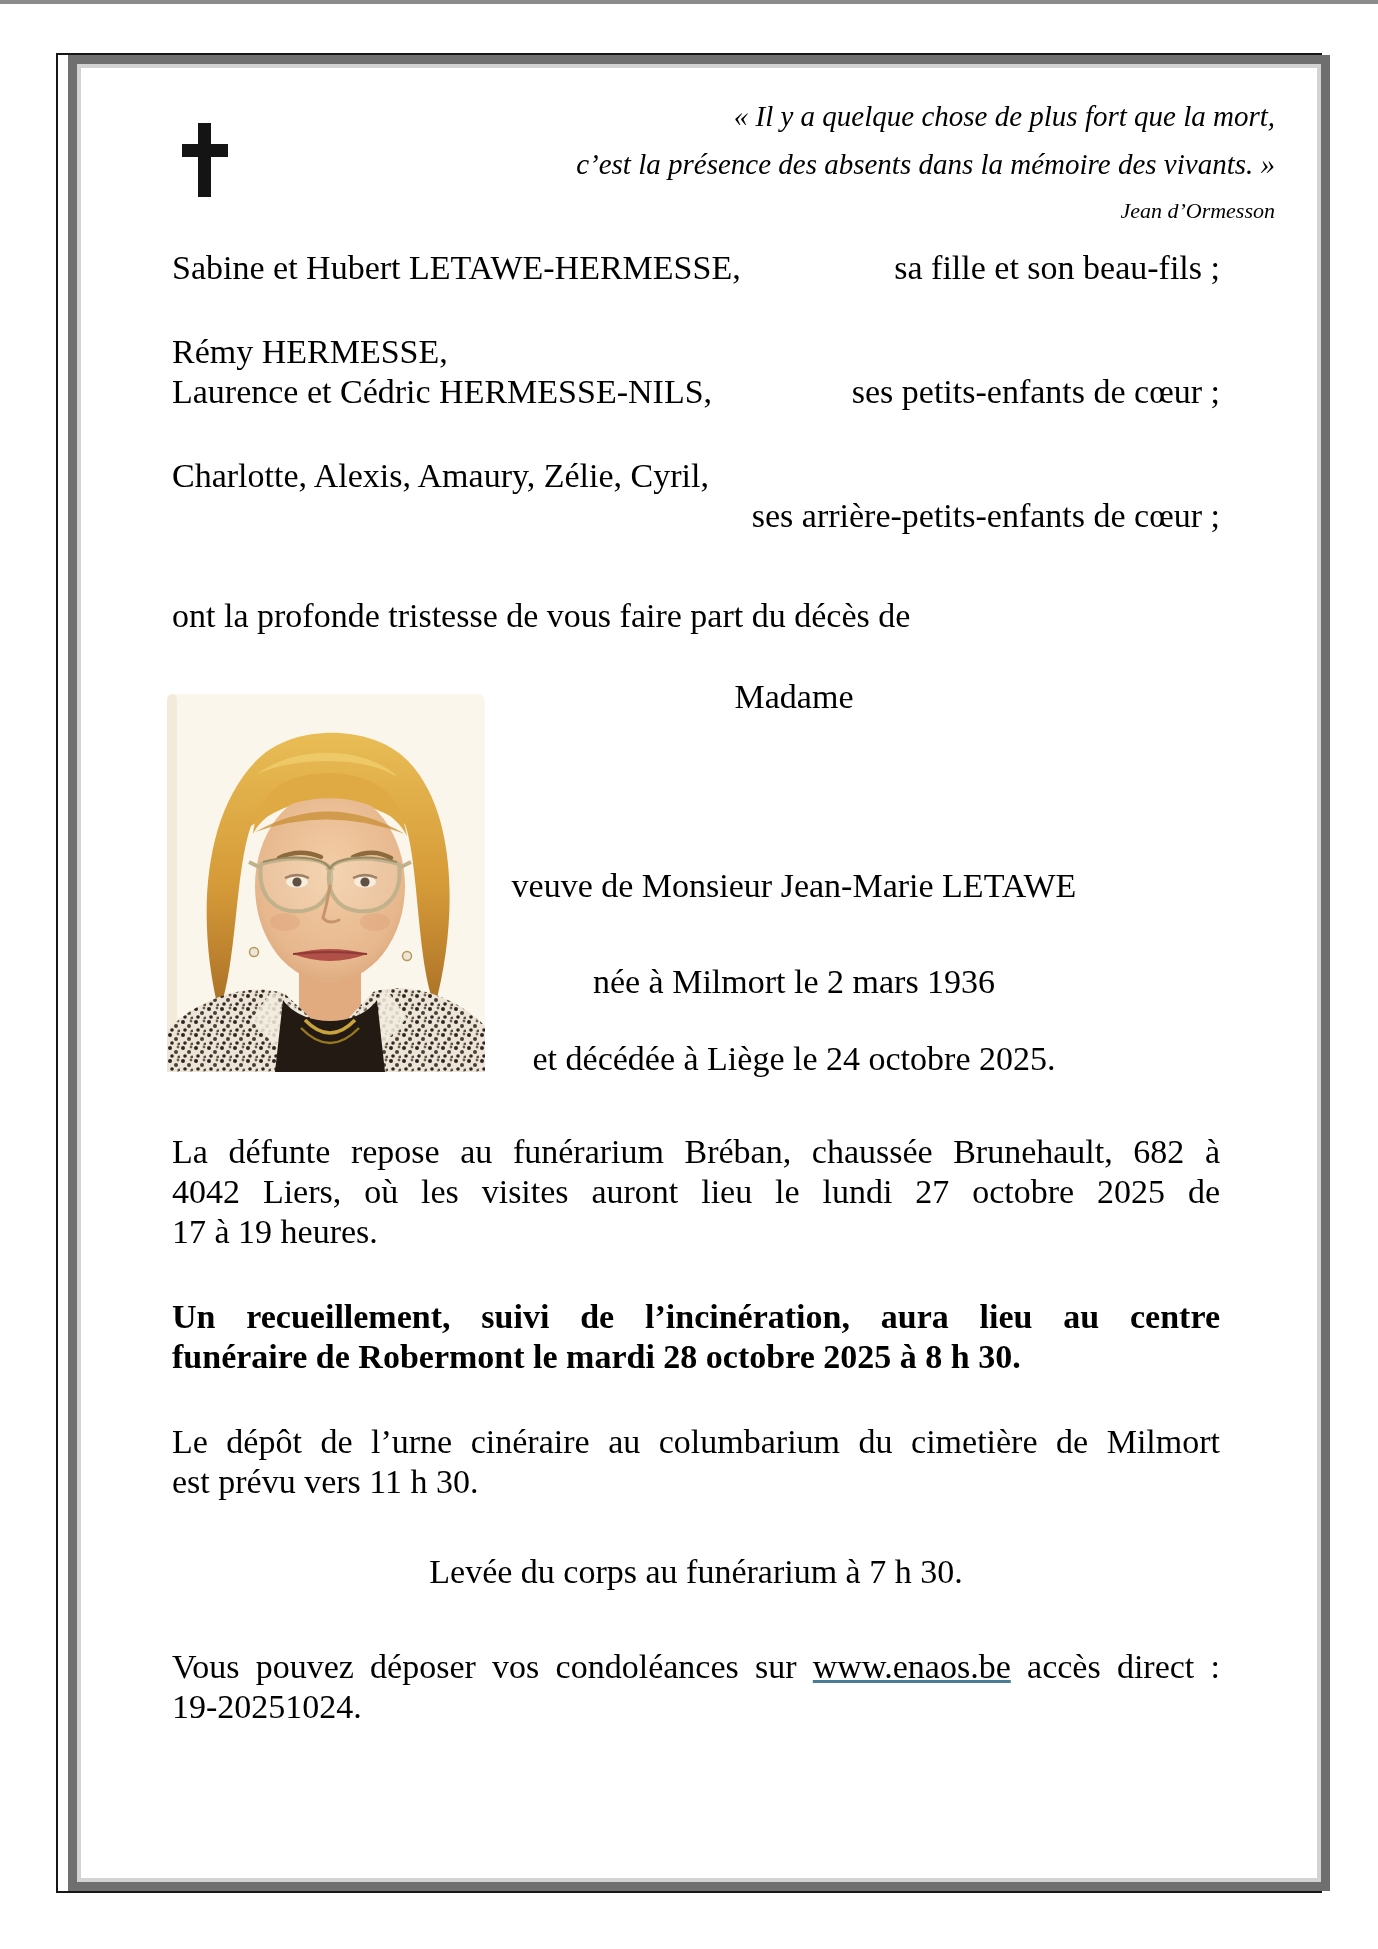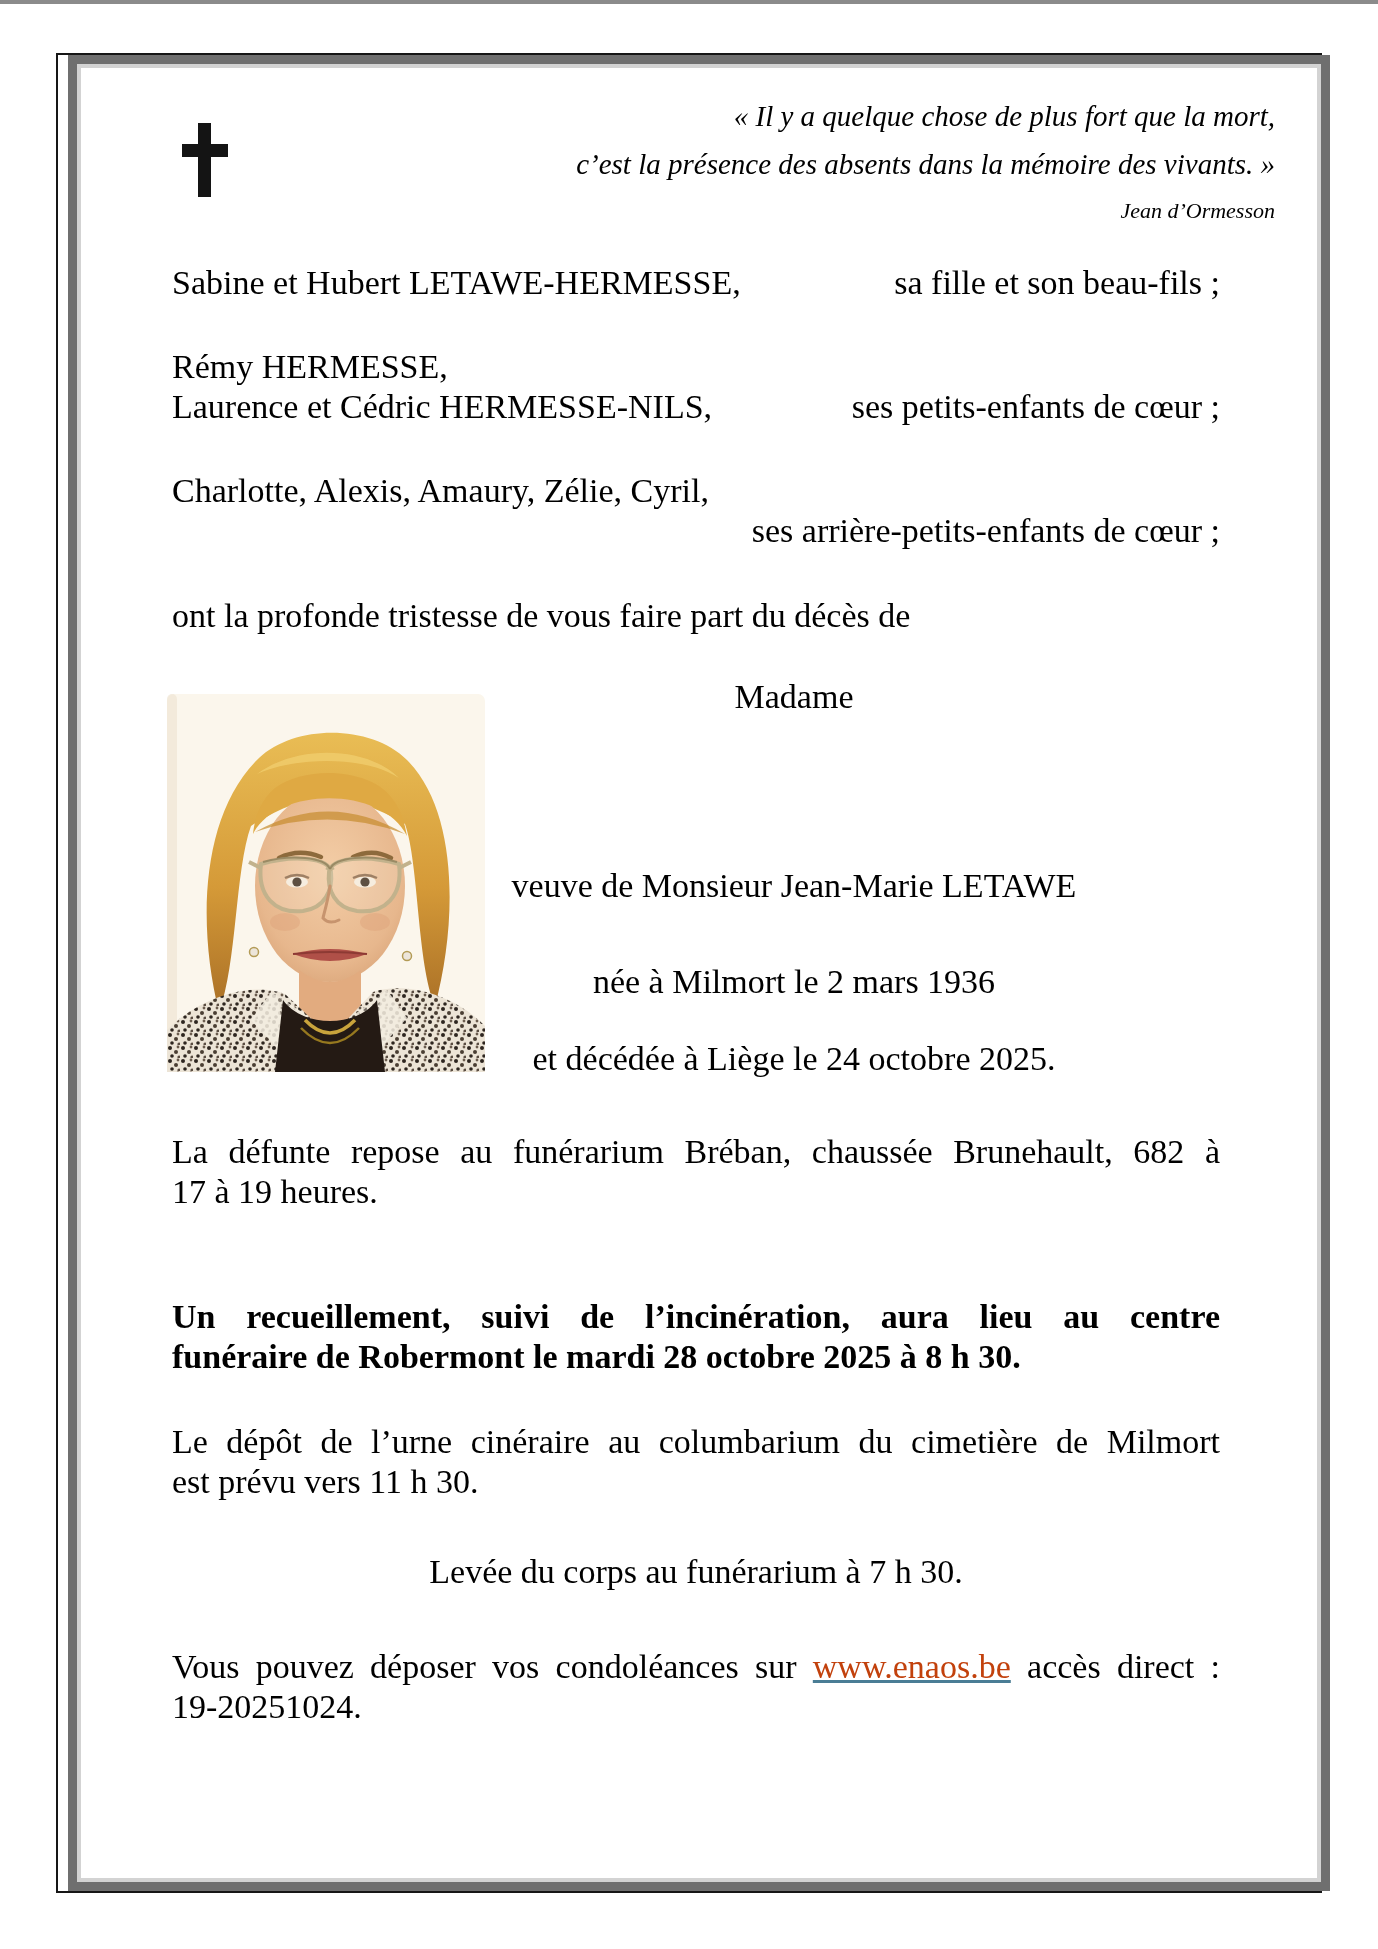--- a/index.html
+++ b/index.html
@@ -17,21 +17,21 @@
   
   .cross { left:101px; top:55px; width:46px; height:74px; }
   .cross .v { position:absolute; left:16px; top:0; width:13px; height:74px; background:#141414; }
   .cross .h { position:absolute; left:0; top:21px; width:46px; height:13px; background:#141414; }
 
   
   .quote { right:42px; top:24px; width:760px; text-align:right; font-style:italic; font-size:29px; line-height:48px; }
   .quote-attr { font-size:22px; line-height:30px; margin-top:8px; font-style:italic; }
 
   
-  .family { left:91px; top:195px; width:1048px; font-size:34px; line-height:40px; }
+  .family { left:91px; top:180px; width:1048px; font-size:34px; line-height:40px; }
   .fam-row { display:flex; }
   .fam-rel { margin-left:auto;text-align:right; }
   .fam-gap { height:44px; }
 
   .announce { left:91px; top:528px; font-size:34px; line-height:40px; }
 
   .photo { left:86px; top:626px; width:318px; height:378px; }
   .photo svg { display:block; }
 
   .cline { left:300px; width:826px; text-align:center; font-size:34px; line-height:40px; }
@@ -44,21 +44,21 @@
   .para { left:91px; width:1048px; font-size:34px; line-height:40px; }
   .p-repose { top:1064px; }
   .p-cer    { top:1229px; font-weight:bold; }
   .p-urn    { top:1354px; }
   .pline.just { text-align:justify; text-align-last:justify; }
 
   .levee  { left:91px; top:1484px; width:1048px; text-align:center; font-size:34px; line-height:40px; }
 
   .condol { left:91px; top:1579px; width:1048px; font-size:34px; line-height:40px; }
   .condol .l1 { text-align:justify; text-align-last:justify; }
-  a.enaos { color:#c2410c; text-decoration:underline; text-decoration-color:#4a7d95; cursor:pointer; }
+  a.enaos { color:#000000; text-decoration:underline; text-decoration-color:#4a7d95; cursor:pointer; }
 </style>
 </head>
 <body>
 
 <div class="topstrip"></div>
 
 <div class="frame">
   <div class="frame-g">
     <div class="frame-l">
 
@@ -179,20 +179,21 @@
         </svg>
       </div>
 
       <div class="abs cline madame">Madame</div>
       <div class="abs cline veuve">veuve de Monsieur Jean-Marie LETAWE</div>
       <div class="abs cline nee">née à Milmort le 2 mars 1936</div>
       <div class="abs cline dec">et décédée à Liège le 24 octobre 2025.</div>
 
       <div class="abs para p-repose">
           <div class="pline just">La défunte repose au funérarium Bréban, chaussée Brunehault, 682 à</div>
+          <div class="pline just">4042 Liers, où les visites auront lieu le lundi 27 octobre 2025 de</div>
           <div class="pline">17 à 19 heures.</div>
         </div>
       <div class="abs para p-cer">
           <div class="pline just">Un recueillement, suivi de l’incinération, aura lieu au centre</div>
           <div class="pline">funéraire de Robermont le mardi 28 octobre 2025 à 8 h 30.</div>
         </div>
       <div class="abs para p-urn">
           <div class="pline just">Le dépôt de l’urne cinéraire au columbarium du cimetière de Milmort</div>
           <div class="pline">est prévu vers 11 h 30.</div>
         </div>

